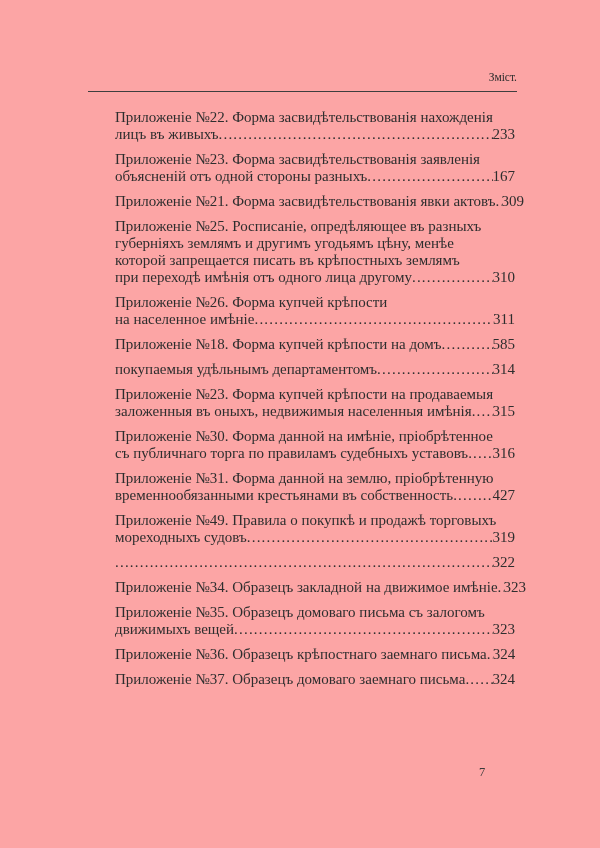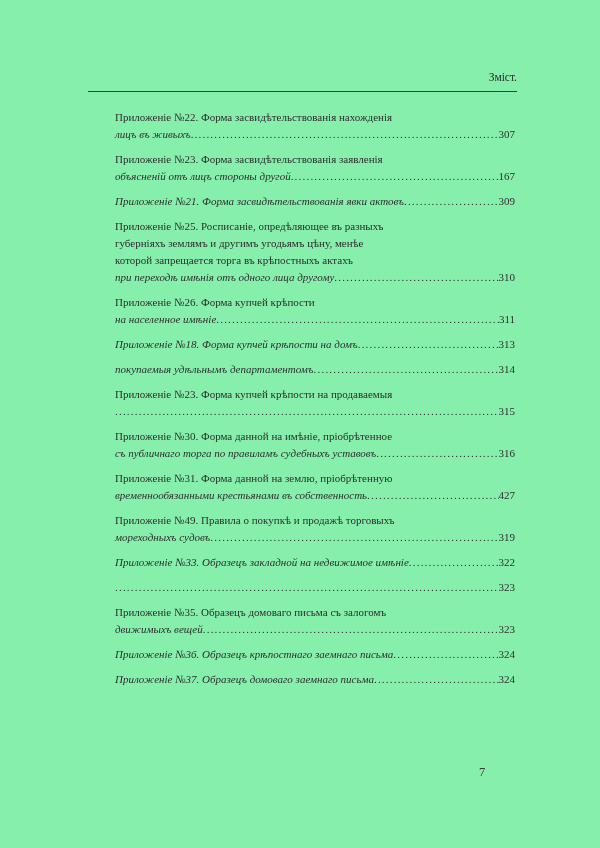--- a/index.html
+++ b/index.html
@@ -4,58 +4,57 @@
 <style>
   html, body {
     margin: 0;
     padding: 0;
     background: #ffffff;
   }
   .page {
     position: relative;
     width: 600px;
     height: 848px;
-    background: #86efac;
+    background: #fca5a5;
     font-family: "Liberation Serif", "DejaVu Serif", serif;
     color: #2e2e2e;
     overflow: hidden;
   }
   .header {
     position: absolute;
     left: 88px;
     top: 70px;
     width: 429px;
     text-align: right;
     font-size: 11.5px;
     line-height: 14px;
     padding-bottom: 7px;
     border-bottom: 1.5px solid #3e3e3e;
   }
   .toc {
     position: absolute;
     left: 115px;
     top: 109px;
     width: 400px;
-    font-size: 11px;
+    font-size: 15px;
     line-height: 17px;
   }
   .entry {
     margin-bottom: 8px;
   }
   .entry-line {
     white-space: nowrap;
   }
   .lastline {
     display: flex;
     align-items: baseline;
   }
   .lastline .txt {
     flex: 0 0 auto;
     white-space: nowrap;
-    font-style: italic;
   }
   .leader {
     flex: 1 1 auto;
     overflow: hidden;
     white-space: nowrap;
     min-width: 6px;
   }
   .leader::after {
     content: "..........................................................................................................................................................................................................................................................................................................";
     letter-spacing: 1.2px;
@@ -83,49 +82,49 @@
   </div>
 
   <div class="toc">
   <div class="entry">
     <div class="entry-lines">
           <div class="entry-line">Приложеніе №22. Форма засвидѣтельствованія нахожденія</div>
         </div>
     <div class="lastline">
       <span class="txt">лицъ въ живыхъ</span>
       <span class="leader"></span>
-      <span class="pg">307</span>
+      <span class="pg">233</span>
     </div>
   </div>
 
   <div class="entry">
     <div class="entry-lines">
           <div class="entry-line">Приложеніе №23. Форма засвидѣтельствованія заявленія</div>
         </div>
     <div class="lastline">
-      <span class="txt">объясненій отъ лицъ стороны другой</span>
+      <span class="txt">объясненій отъ одной стороны разныхъ</span>
       <span class="leader"></span>
       <span class="pg">167</span>
     </div>
   </div>
 
   <div class="entry">
     <div class="entry-lines"></div>
     <div class="lastline">
       <span class="txt">Приложеніе №21. Форма засвидѣтельствованія явки актовъ</span>
       <span class="leader"></span>
       <span class="pg">309</span>
     </div>
   </div>
 
   <div class="entry">
     <div class="entry-lines">
           <div class="entry-line">Приложеніе №25. Росписаніе, опредѣляющее въ разныхъ</div>
           <div class="entry-line">губерніяхъ землямъ и другимъ угодьямъ цѣну, менѣе</div>
-          <div class="entry-line">которой запрещается торга въ крѣпостныхъ актахъ</div>
+          <div class="entry-line">которой запрещается писать въ крѣпостныхъ землямъ</div>
         </div>
     <div class="lastline">
       <span class="txt">при переходѣ имѣнія отъ одного лица другому</span>
       <span class="leader"></span>
       <span class="pg">310</span>
     </div>
   </div>
 
   <div class="entry">
     <div class="entry-lines">
@@ -136,37 +135,38 @@
       <span class="leader"></span>
       <span class="pg">311</span>
     </div>
   </div>
 
   <div class="entry">
     <div class="entry-lines"></div>
     <div class="lastline">
       <span class="txt">Приложеніе №18. Форма купчей крѣпости на домъ</span>
       <span class="leader"></span>
-      <span class="pg">313</span>
+      <span class="pg">585</span>
     </div>
   </div>
 
   <div class="entry">
     <div class="lastline">
       <span class="txt">покупаемыя удѣльнымъ департаментомъ</span>
       <span class="leader"></span>
       <span class="pg">314</span>
     </div>
   </div>
 
   <div class="entry">
     <div class="entry-lines">
           <div class="entry-line">Приложеніе №23. Форма купчей крѣпости на продаваемыя</div>
         </div>
     <div class="lastline">
+      <span class="txt">заложенныя въ оныхъ, недвижимыя населенныя имѣнія</span>
       <span class="leader"></span>
       <span class="pg">315</span>
     </div>
   </div>
 
   <div class="entry">
     <div class="entry-lines">
           <div class="entry-line">Приложеніе №30. Форма данной на имѣніе, пріобрѣтенное</div>
         </div>
     <div class="lastline">
@@ -194,29 +194,29 @@
     <div class="lastline">
       <span class="txt">мореходныхъ судовъ</span>
       <span class="leader"></span>
       <span class="pg">319</span>
     </div>
   </div>
 
   <div class="entry">
     <div class="entry-lines"></div>
     <div class="lastline">
-      <span class="txt">Приложеніе №33. Образецъ закладной на недвижимое имѣніе</span>
       <span class="leader"></span>
       <span class="pg">322</span>
     </div>
   </div>
 
   <div class="entry">
     <div class="entry-lines"></div>
     <div class="lastline">
+      <span class="txt">Приложеніе №34. Образецъ закладной на движимое имѣніе</span>
       <span class="leader"></span>
       <span class="pg">323</span>
     </div>
   </div>
 
   <div class="entry">
     <div class="entry-lines">
           <div class="entry-line">Приложеніе №35. Образецъ домоваго письма съ залогомъ</div>
         </div>
     <div class="lastline">

